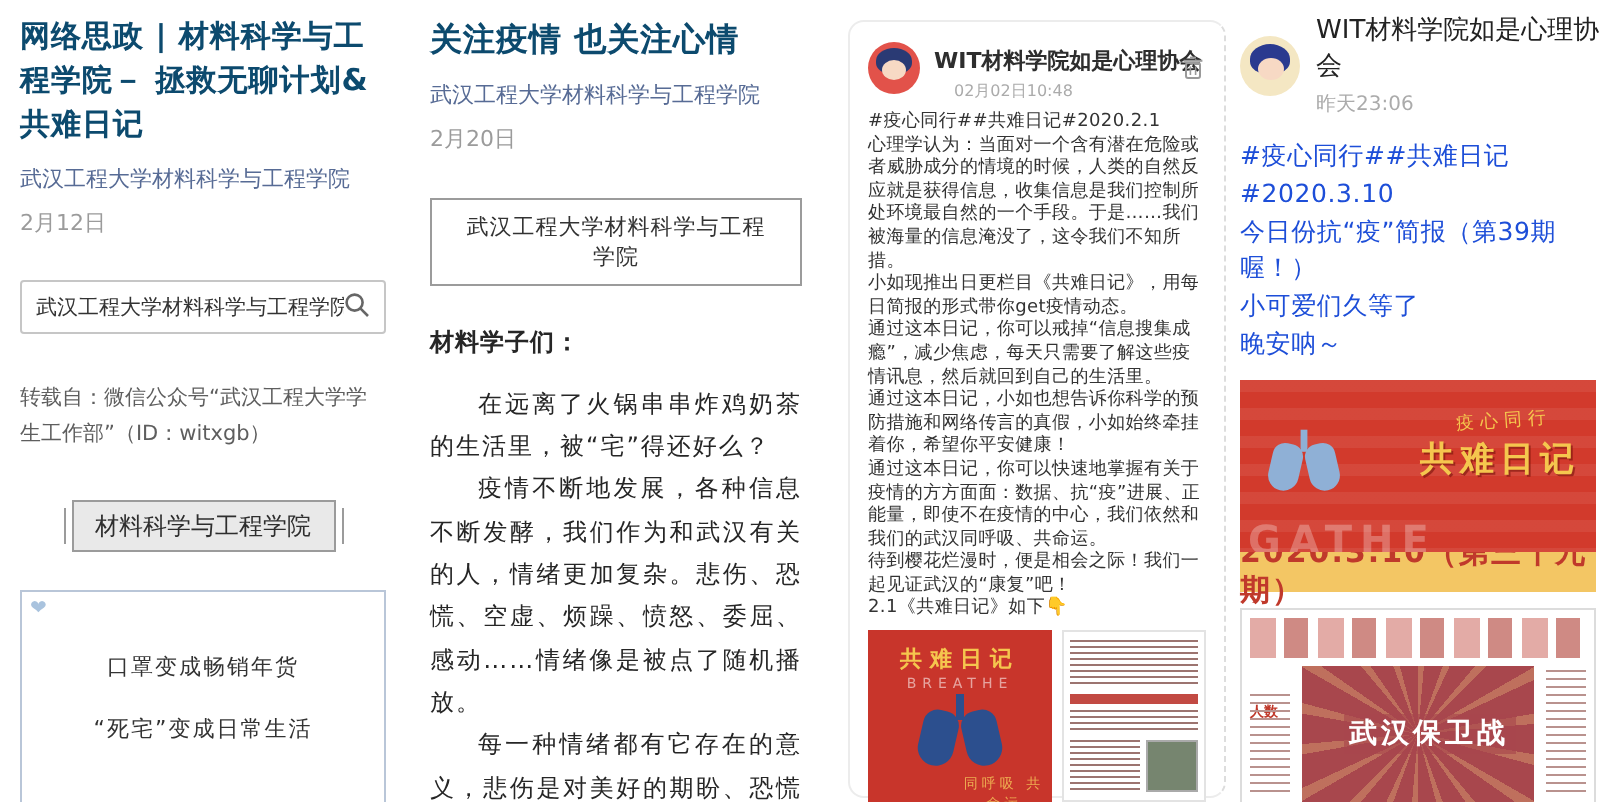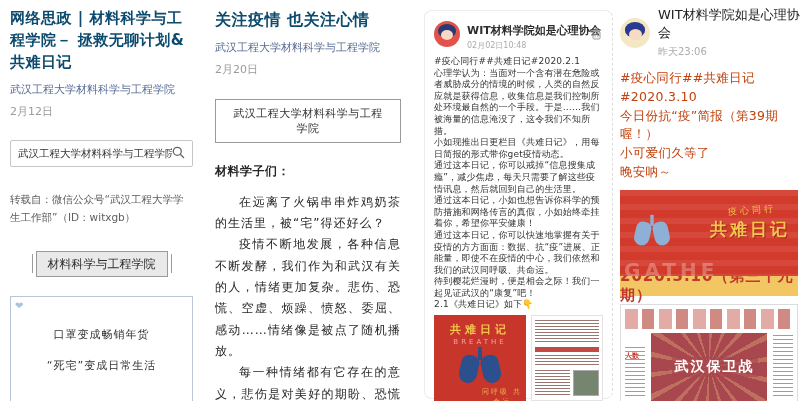--- a/index.html
+++ b/index.html
@@ -35,21 +35,21 @@
   
   #col3{ left:424px; top:10px; width:189px; height:389px; }
   .feedcard{ width:100%; height:100%; background:#fff; border:1px solid #ececec;
     border-right:1px dashed #ddd; border-radius:8px; padding:10px 9px 6px; position:relative; }
   .fc-head{ display:flex; align-items:flex-start; gap:7px; }
   .avatar{ width:26px; height:26px; border-radius:50%; position:relative; overflow:hidden; flex:0 0 auto; cursor:pointer; }
   .av-red{ background:#e2524a; }
   .avatar .hair{ position:absolute; top:3px; left:4px; right:4px; height:13px; background:#2a3a74; border-radius:50% 50% 42% 42%; }
   .avatar .face{ position:absolute; top:9px; left:7px; width:12px; height:10px; background:#f7d9c4; border-radius:50%; }
   .fc-name{ font-size:11px; font-weight:600; color:#2e2e2e; margin-top:2px; }
-  .fc-time{ font-size:8px; color:#ababab; margin-top:2px; }
+  .fc-time{ font-size:8px; color:#ababab; margin-top:2px;margin-left:10px; }
   .trash{ position:absolute; right:10px; top:14px; cursor:pointer; }
   .fc-text{ margin-top:5px; font-size:9px; line-height:11.6px; color:#333; letter-spacing:.2px; }
   .fc-text .pointer{ color:#f5a623; }
   .media{ margin-top:4px; display:flex; gap:5px; height:86px; }
   .poster3{ width:92px; background:#c8352b; position:relative; overflow:hidden; flex:0 0 auto; cursor:pointer; }
   .poster3 .ptitle{ margin-top:7px; text-align:center; color:#f5c64e; font-weight:700; font-size:11px; letter-spacing:4px; }
   .poster3 .pword{ text-align:center; color:rgba(255,255,255,.55); font-size:7px; letter-spacing:3px; margin-top:1px; }
   .lungs{ position:relative; width:44px; height:38px; margin:1px auto 0; }
   .lungs .trachea{ position:absolute; left:50%; top:0; width:4px; height:13px; margin-left:-2px; background:#2c4f8e; }
   .lungs::before,.lungs::after{ content:""; position:absolute; top:8px; width:18px; height:28px; background:#2c4f8e; border-radius:9px 9px 11px 11px; }
@@ -65,21 +65,21 @@
   .photo{ width:26px; background:#76856f; border:1px solid #aaa; }
   
   #col4{ left:620px; top:6px; width:185px; }
   .fc4-head{ display:flex; align-items:center; gap:8px; }
   .avatar.big{ width:30px; height:30px; }
   .av-cream{ background:#f4e7c3; }
   .avatar.big .hair{ top:4px; left:5px; right:5px; height:15px; background:#2a3a8f; }
   .avatar.big .face{ top:11px; left:9px; width:13px; height:11px; }
   .fc4-name{ font-size:13px; color:#222; }
   .fc4-time{ font-size:10px; color:#ababab; margin-top:3px; }
-  .fc4-text{ margin-top:10px; font-size:12.5px; color:#c2410c; line-height:1.5; letter-spacing:.3px; }
+  .fc4-text{ margin-top:10px; font-size:12.5px; color:#1d4ed8; line-height:1.5; letter-spacing:.3px; }
   .poster4{ margin-top:8px; width:178px; cursor:pointer; }
   .banner{ height:86px; background:#d23a2c; position:relative; overflow:hidden;
     background-image:repeating-linear-gradient(180deg, rgba(255,255,255,.07) 0 6px, transparent 6px 14px); }
   .banner .bword{ position:absolute; left:4px; bottom:-6px; font-size:20px; font-weight:700; color:rgba(255,255,255,.28); letter-spacing:4px;margin-top:20px; }
   .banner .tagline{ position:absolute; right:22px; top:14px; color:#f5c64e; font-size:9px; letter-spacing:3px; transform:rotate(-4deg); }
   .banner .btitle{ position:absolute; right:8px; top:28px; color:#f5c64e; font-size:17px; font-weight:700; letter-spacing:3px; text-shadow:1px 1px 0 rgba(120,20,10,.6); }
   .banner .lungs{ position:absolute; left:10px; top:22px; transform:scale(.85); margin:0; }
   .banner .lungs .trachea,.banner .lungs::before,.banner .lungs::after{ background:#8fb0d6; }
   .datebar{ height:20px; background:#f3c664; display:flex; align-items:center; justify-content:center;
     font-size:15px; font-weight:700; color:#c0392b; letter-spacing:1px; }

